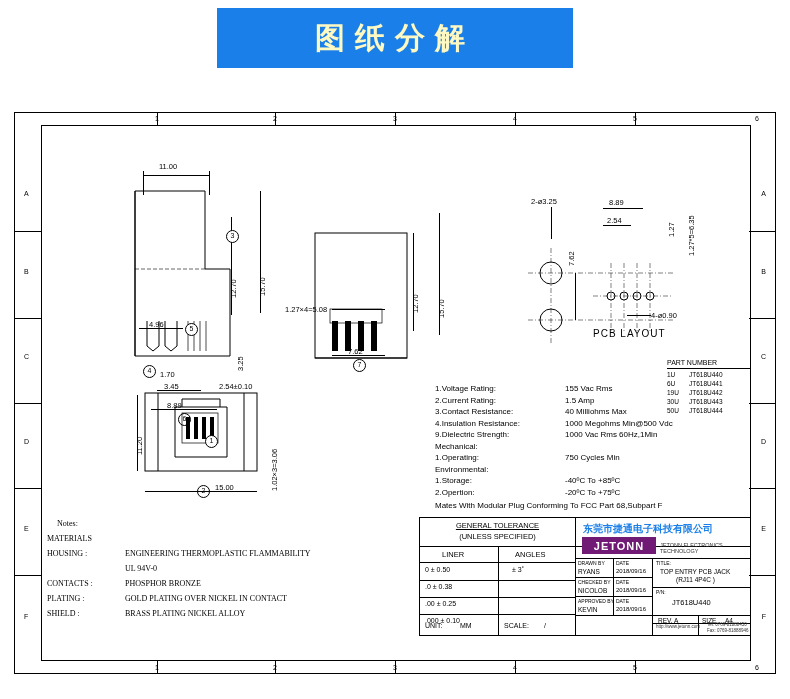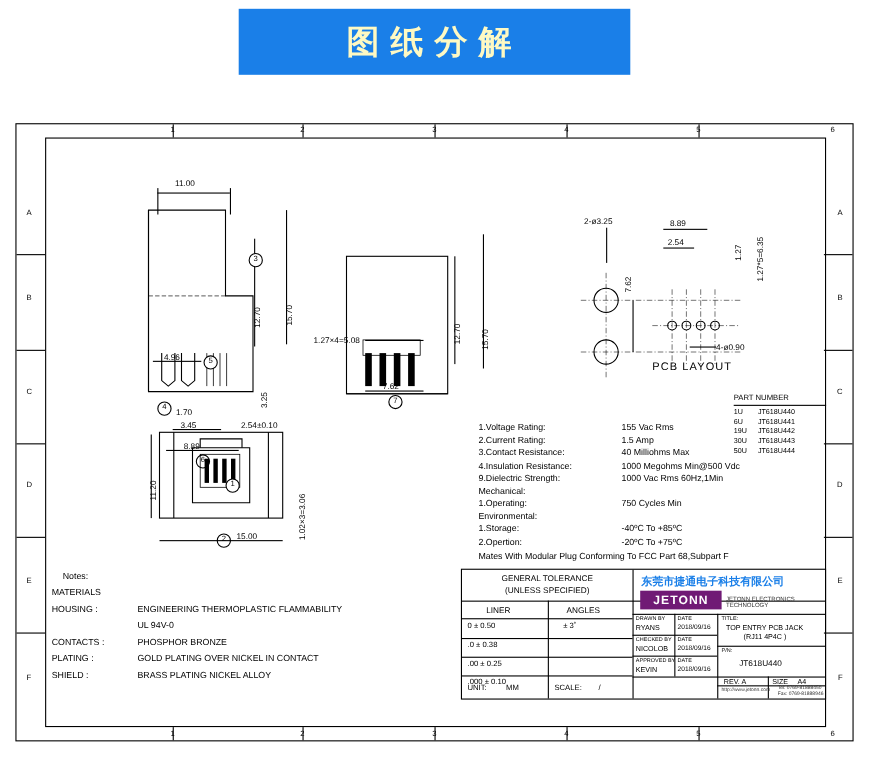--- a/index.html
+++ b/index.html
@@ -298,21 +298,21 @@
         <span class="k">1.Storage:</span>
         <span>-40ºC To +85ºC</span>
       </div>
     <div class="row">
         <span class="k">2.Opertion:</span>
         <span>-20ºC To +75ºC</span>
       </div>
     <div style="margin-top:2px;">Mates With Modular Plug Conforming To FCC Part 68,Subpart F</div>
   </div>
 
-  <div class="notes" style="left:32px;top:403px;width:330px;">
+  <div class="notes" style="left:32px;top:403px;width:330px;font-family:Liberation Serif, serif;">
     <div style="margin-left:10px;">Notes:</div>
     <div>MATERIALS</div>
     <div class="r">
         <span class="k">HOUSING :</span>
         <span>ENGINEERING THERMOPLASTIC FLAMMABILITY</span>
       </div>
     <div class="r">
         <span class="k"></span>
         <span>UL 94V-0</span>
       </div>
@@ -327,21 +327,21 @@
     <div class="r">
         <span class="k">SHIELD :</span>
         <span>BRASS PLATING NICKEL ALLOY</span>
       </div>
   </div>
 
   <div class="tb" style="left:404px;top:404px;width:330px;height:117px;">
 
     <div class="tbline" style="left:0;top:28px;width:330px;height:1px;"></div>
     <div class="tbline" style="left:155px;top:0;width:1px;height:117px;"></div>
-    <div style="left:0;top:3px;width:155px;text-align:center;font-size:7.5px;">GENERAL TOLERANCE</div>
+    <div style="left:0;top:3px;width:155px;text-align:center;font-size:7.5px;text-decoration:underline;">GENERAL TOLERANCE</div>
     <div style="left:0;top:14px;width:155px;text-align:center;font-size:7.5px;">(UNLESS SPECIFIED)</div>
 
     <div class="cn" style="left:163px;top:4px;font-size:10px;font-weight:bold;color:#1a7fe8;">东莞市捷通电子科技有限公司</div>
     <div class="jt-logo" style="left:162px;top:19px;width:74px;height:17px;font-size:11px;letter-spacing:1px;">JETONN</div>
     <div style="left:240px;top:24px;font-size:5.5px;color:#333;">JETONN ELECTRONICS TECHNOLOGY</div>
     <div class="tbline" style="left:155px;top:40px;width:175px;height:1px;"></div>
 
     <div class="tbline" style="left:0;top:44px;width:155px;height:1px;"></div>
     <div class="tbline" style="left:78px;top:28px;width:1px;height:89px;"></div>
     <div style="left:22px;top:32px;font-size:7.5px;">LINER</div>

